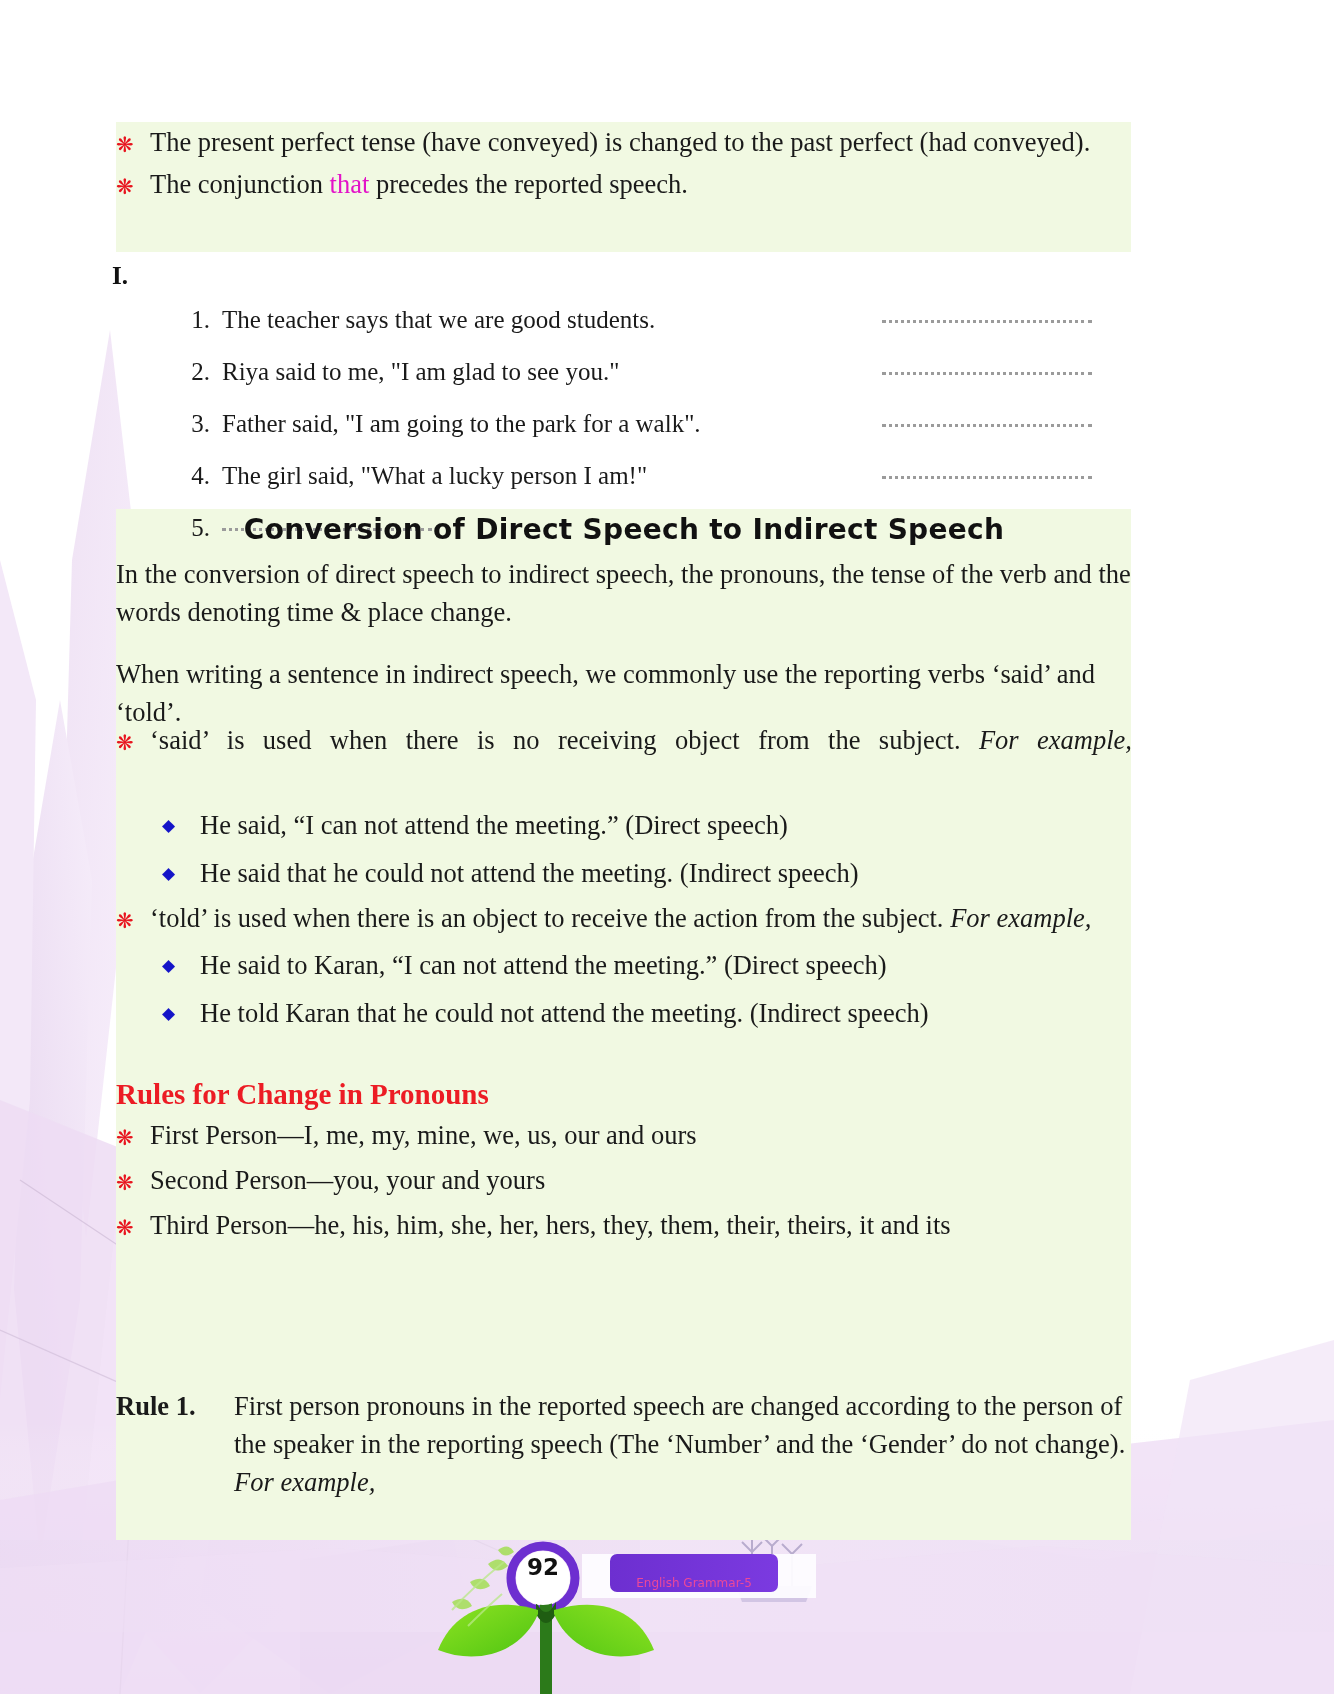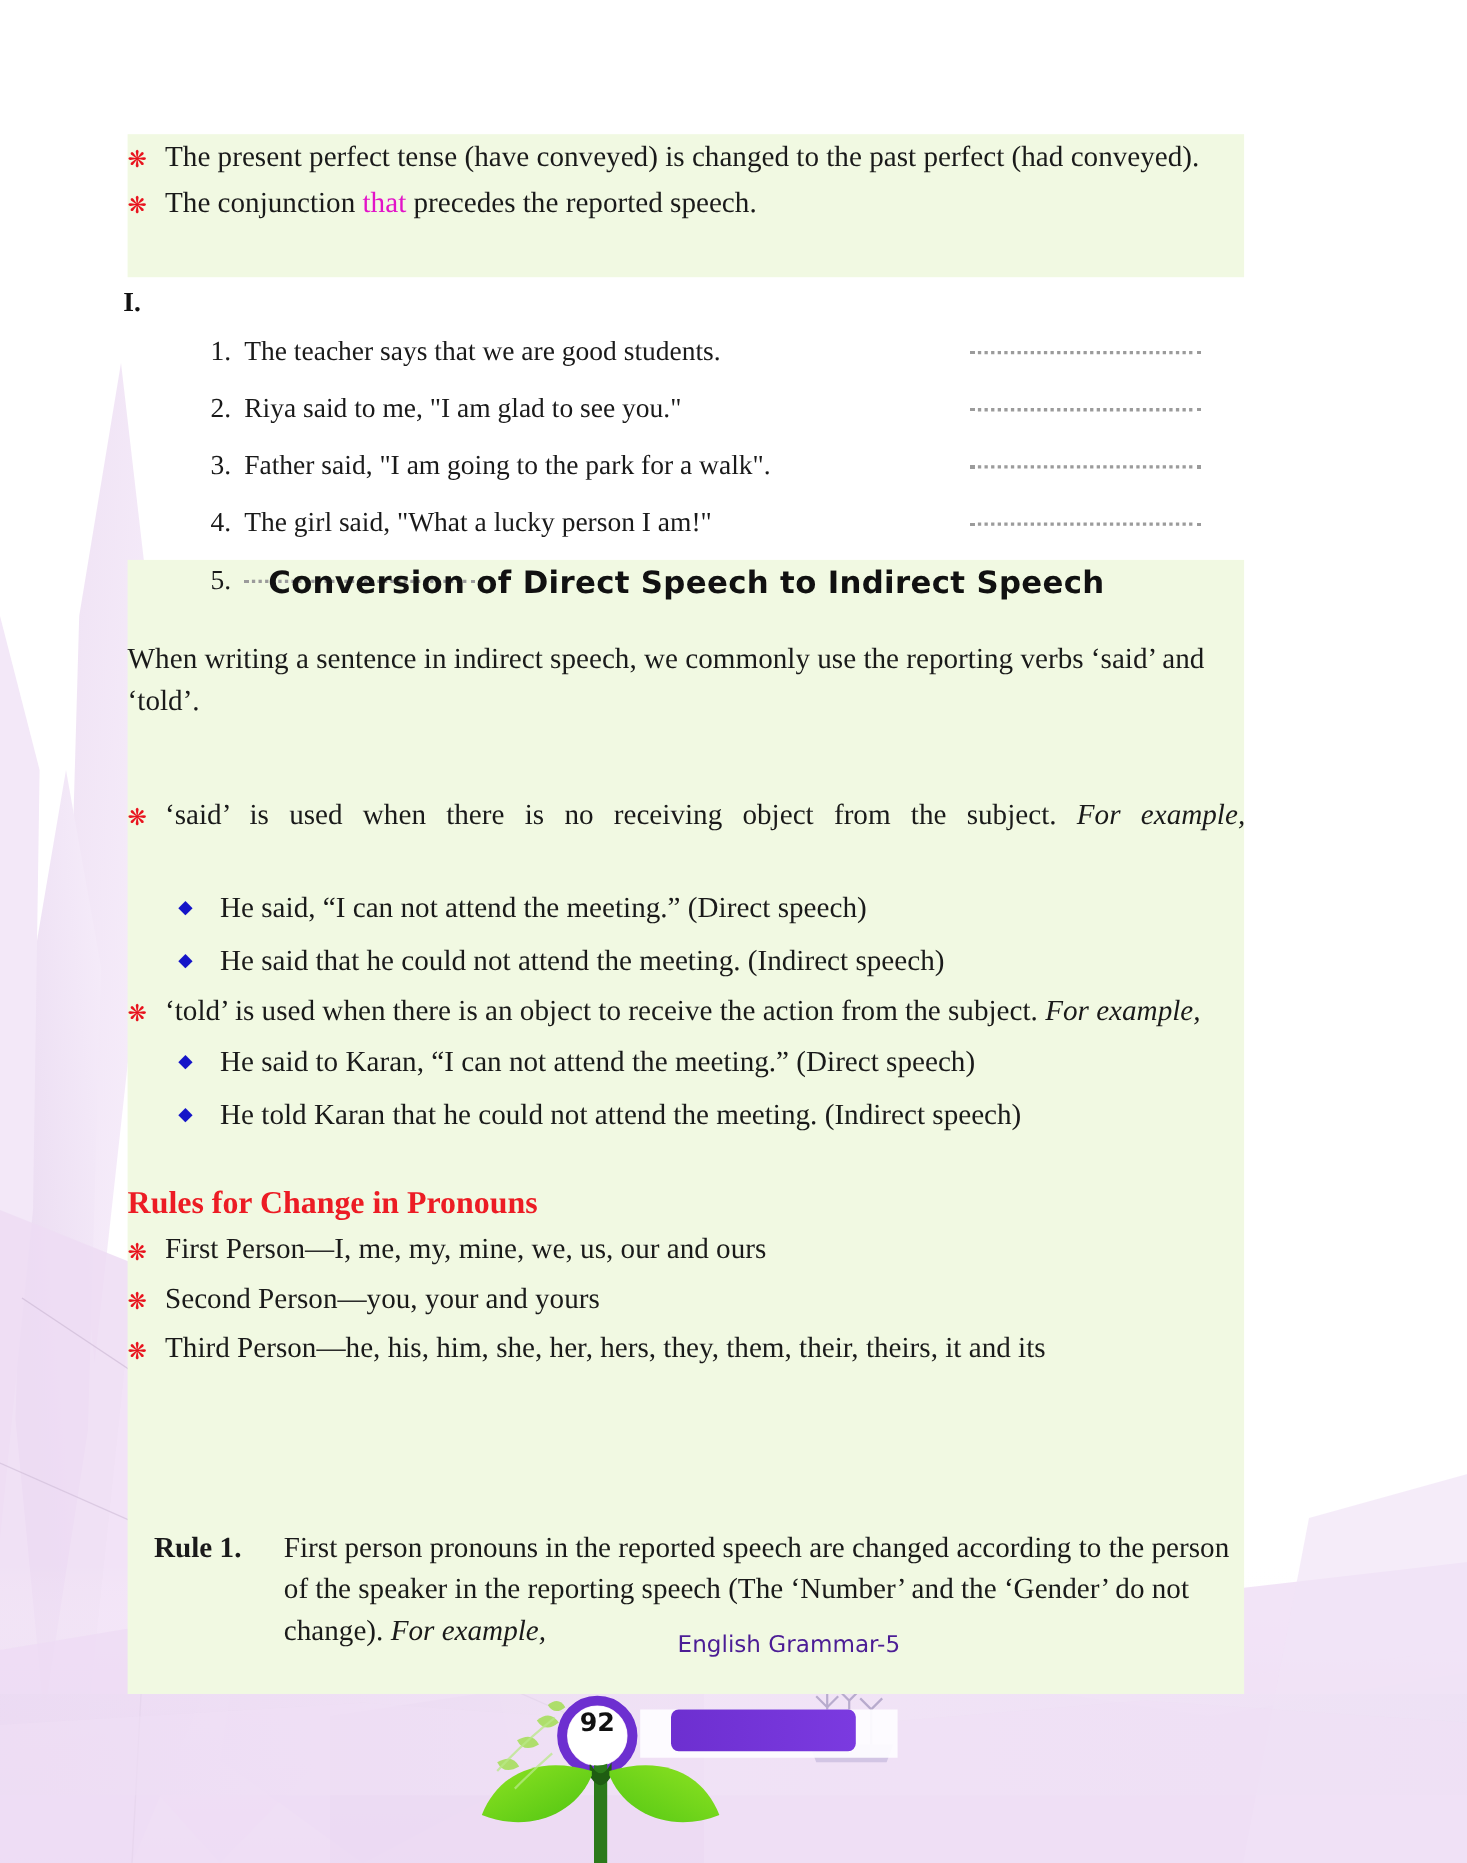--- a/index.html
+++ b/index.html
@@ -145,21 +145,20 @@
   .rule-block {
     display: flex;
     align-items: flex-start;
     font-size: 26.5px;
     line-height: 1.43;
     color: #1a1a1a;
   }
   .rule-block .r-label {
     flex: 0 0 118px;
     font-weight: bold;
-    padding-left: 24px;
   }
   .rule-block .r-body { flex: 1 1 auto; }
 
   
   #footer {
     position: absolute;
     left: 0;
     top: 1540px;
     width: 1334px;
     height: 154px;
@@ -175,28 +174,28 @@
     text-align: center;
     font-family: "DejaVu Sans", sans-serif;
     font-weight: bold;
     font-size: 23px;
     color: #111;
     z-index: 6;
   }
   .book-label {
     position: absolute;
     left: 616px;
-    top: 1480px;
+    top: 1568px;
     width: 156px;
     height: 30px;
     line-height: 30px;
     text-align: center;
     font-family: "DejaVu Sans", sans-serif;
-    font-size: 21px;
-    color: #4c1d95;
+    font-size: 12px;
+    color: #ec4899;
     z-index: 6;
     white-space: nowrap;
   }
 </style>
 </head>
 <body>
 
 <svg id="bg-decor" viewBox="0 0 1334 1694" xmlns="http://www.w3.org/2000/svg">
   <defs>
     <linearGradient id="pet1" x1="0" y1="0" x2="1" y2="1">
@@ -283,20 +282,21 @@
         <span class="q-dots"></span>
       </div>
     </div>
   </div>
 
   <div class="content-col" style="top:513px;">
     <div class="sec-head">Conversion of Direct Speech to Indirect Speech</div>
   </div>
 
   <div class="content-col" style="top:556px;">
+    <div class="para">In the conversion of direct speech to indirect speech, the pronouns, the tense of the verb and the words denoting time &amp; place change.</div>
     <div class="para" style="margin-top:24px;">When writing a sentence in indirect speech, we commonly use the reporting verbs ‘said’ and ‘told’.</div>
   </div>
 
   <div class="content-col" style="top:722px;">
     <div class="bullet-row">
       <span class="b-circle">❋</span>
       <span class="b-text just"><span>‘said’ is used when there is no receiving object from the subject. </span><span class="ital">For example,</span></span>
     </div>
 
     <div style="margin-top:9px; padding-left:46px;">

